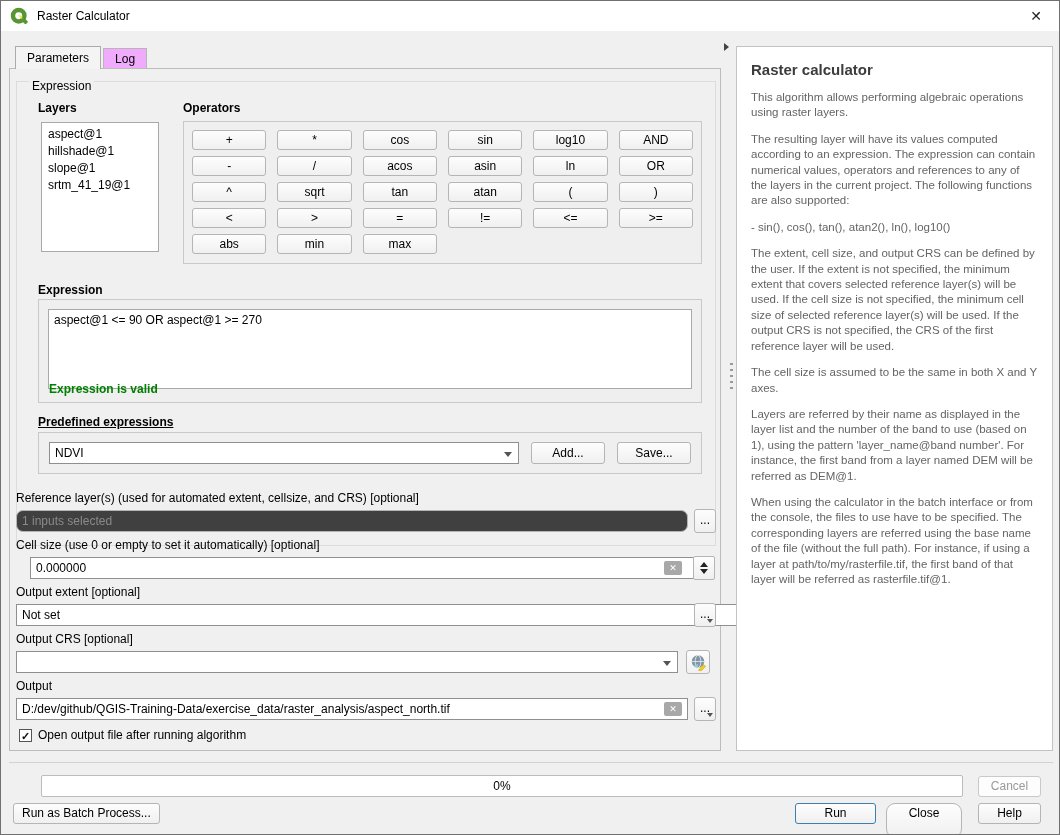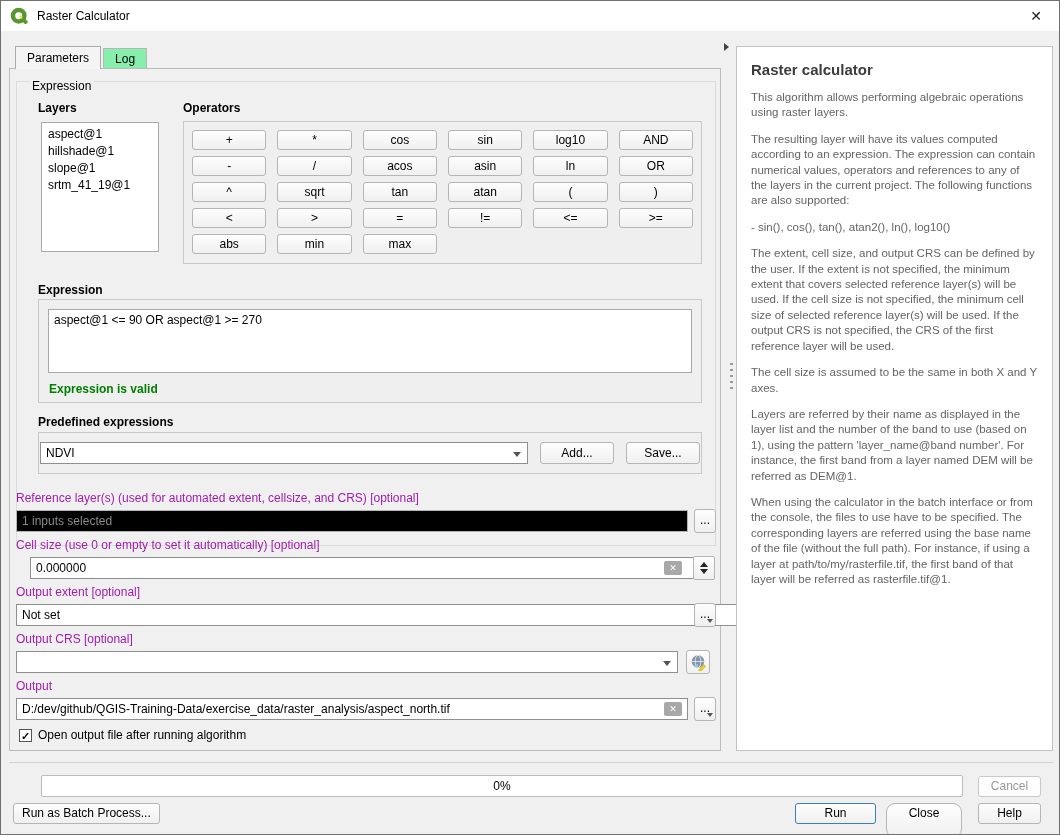--- a/index.html
+++ b/index.html
@@ -11,21 +11,21 @@
 
   
   .titlebar { position:absolute; left:0; top:0; right:0; height:30px; background:#ffffff;
               display:flex; align-items:center; padding-left:9px; }
   .titlebar .title { margin-left:8px; font-size:12px; color:#000; }
   .close-btn { position:absolute; right:0; top:0; width:46px; height:30px; display:flex;
                align-items:center; justify-content:center; font-size:14px; color:#222; cursor:default; }
 
   
   .tabbar { position:absolute; left:14px; top:45px; height:23px; display:flex; align-items:center; z-index:3; }
-  .tab { border:1px solid #b6b6b6; border-bottom:none; background:#86efac; padding:0 11px;
+  .tab { border:1px solid #b6b6b6; border-bottom:none; background:#f0abfc; padding:0 11px;
          height:20px; line-height:20px; margin-right:2px; }
   .tab.active { height:23px; line-height:22px; background:#f4f4f4; border-color:#ababab; }
 
   .tabpage { position:absolute; left:8px; top:67px; width:712px; height:683px;
              border:1px solid #bcbcbc; background:#f0f0f0; }
 
   
   .groupbox { position:absolute; left:6px; top:12px; width:700px; height:465px;
               border:1px solid #dcdcdc; }
   .group-title { position:absolute; left:12px; top:-3px; background:#f0f0f0; padding:0 3px; }
@@ -39,40 +39,40 @@
   .frame { position:absolute; border:1px solid #c9c9c9; background:#efefef; }
 
   .op-frame { left:173px; top:52px; width:519px; height:143px; padding:8px; }
   .op-row { display:flex; gap:11px; margin-bottom:6px; }
   .op-btn { flex:0 0 calc((100% - 55px) / 6); height:20px; line-height:18px; }
 
   .pushbtn { background:linear-gradient(#fdfdfd,#f0f0f0); border:1px solid #b5b5b5;
              border-radius:3px; text-align:center; font-size:12px; color:#000; cursor:default; }
 
   .expr-frame { left:28px; top:230px; width:664px; height:104px; }
-  .expr-area { position:absolute; left:9px; top:9px; width:644px; height:64px; border:1px solid #a9a9a9;
+  .expr-area { position:absolute; left:9px; top:9px; width:644px; height:80px; border:1px solid #a9a9a9;
                background:#fff; resize:none; font-family:"Liberation Sans",sans-serif; font-size:12px;
                padding:3px 5px; outline:none; }
   .expr-status { position:absolute; left:10px; bottom:6px; font-weight:bold; color:#008000; }
 
   .pre-frame { left:28px; top:363px; width:664px; height:42px; display:flex; align-items:center;
-               padding:0 1px; gap:12px; }
+               padding:0 10px; gap:12px; }
 
   .combo { position:relative; background:#fff; border:1px solid #8f8f8f; height:22px;
            line-height:20px; padding:0 20px 0 5px; }
   .combo .arrow { position:absolute; right:6px; top:9px; width:0; height:0;
                   border-left:4px solid transparent; border-right:4px solid transparent;
                   border-top:5px solid #555; }
   .pre-combo { flex:1; }
   .pre-btn { width:74px; height:22px; line-height:20px; }
 
-  .fld-label { position:absolute; color:#a21caf; }
+  .fld-label { position:absolute; color:#000000; }
   .textbox { position:absolute; height:22px; background:#fff; border:1px solid #8f8f8f;
              font-family:"Liberation Sans",sans-serif; font-size:12px; padding:0 5px; outline:none; }
-  .textbox[disabled] { background:#000000; color:#8a8a8a; border-color:#b5b5b5; }
+  .textbox[disabled] { background:#404040; color:#8a8a8a; border-color:#b5b5b5;border-radius:7px; }
 
   .mini-btn { position:absolute; width:22px; height:24px; line-height:20px; }
   .mini-btn .dd { position:absolute; right:2px; bottom:3px; width:0; height:0;
                   border-left:3px solid transparent; border-right:3px solid transparent;
                   border-top:4px solid #555; }
 
   .clear-ic { position:absolute; width:18px; height:14px; background:#a8a8a8; border-radius:2px;
               color:#fff; font-size:9px; line-height:14px; text-align:center; }
 
   .spinbox { position:absolute; width:22px; height:24px; border:1px solid #b5b5b5; border-radius:2px;
@@ -189,21 +189,21 @@
         <div class="pushbtn op-btn">max</div>
       </div>
     </div>
 
     <span class="sec-label" style="left:28px; top:214px;">Expression</span>
     <div class="frame expr-frame">
       <textarea class="expr-area" spellcheck="false" style="">aspect@1 &lt;= 90 OR aspect@1 &gt;= 270</textarea>
       <span class="expr-status">Expression is valid</span>
     </div>
 
-    <span class="sec-label" style="left:28px; top:346px;">Predefined expressions</span>
+    <span class="sec-label" style="left:28px; top:346px;text-decoration:underline;">Predefined expressions</span>
     <div class="frame pre-frame">
       <div class="combo pre-combo">
         <span>NDVI</span>
         <span class="arrow"></span>
       </div>
       <div class="pushbtn pre-btn">Add...</div>
       <div class="pushbtn pre-btn">Save...</div>
     </div>
 
     <span class="fld-label" style="left:6px; top:422px;">Reference layer(s) (used for automated extent, cellsize, and CRS) [optional]</span>

